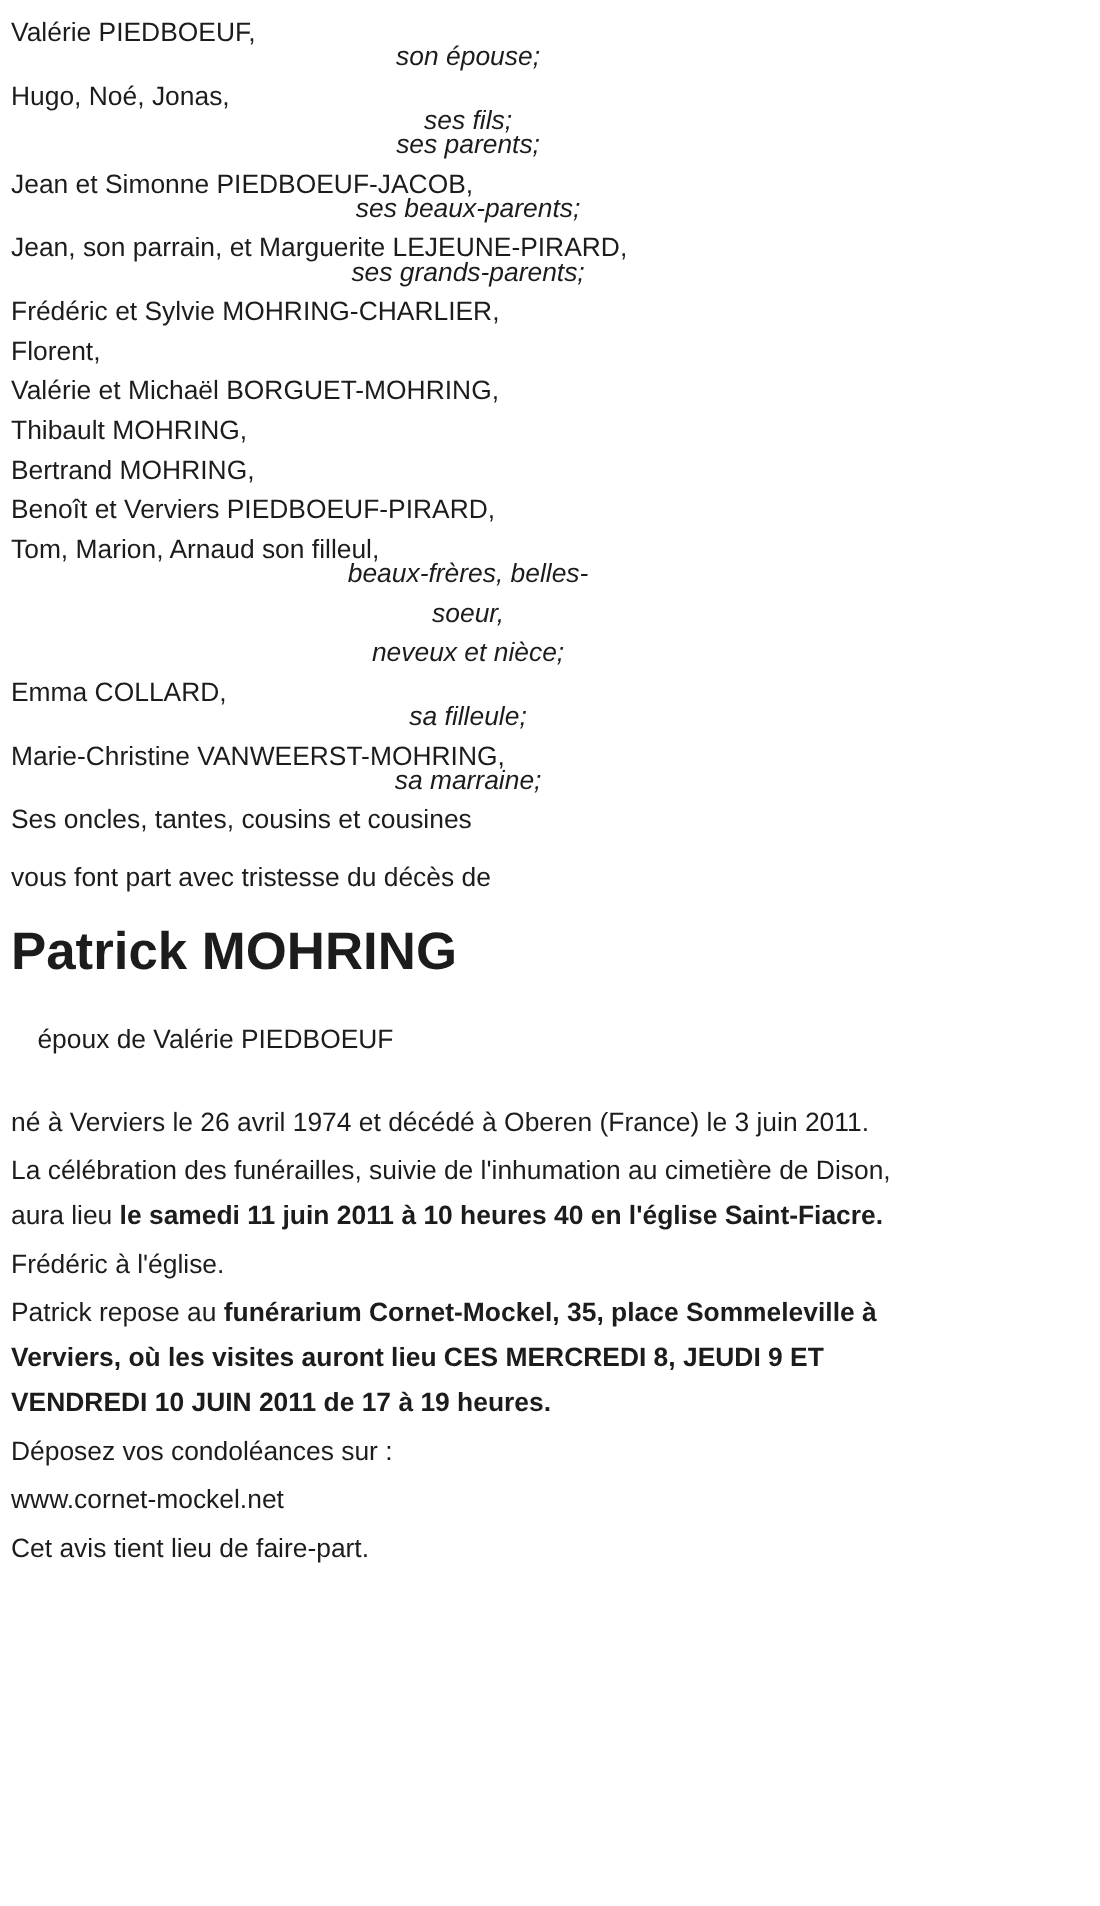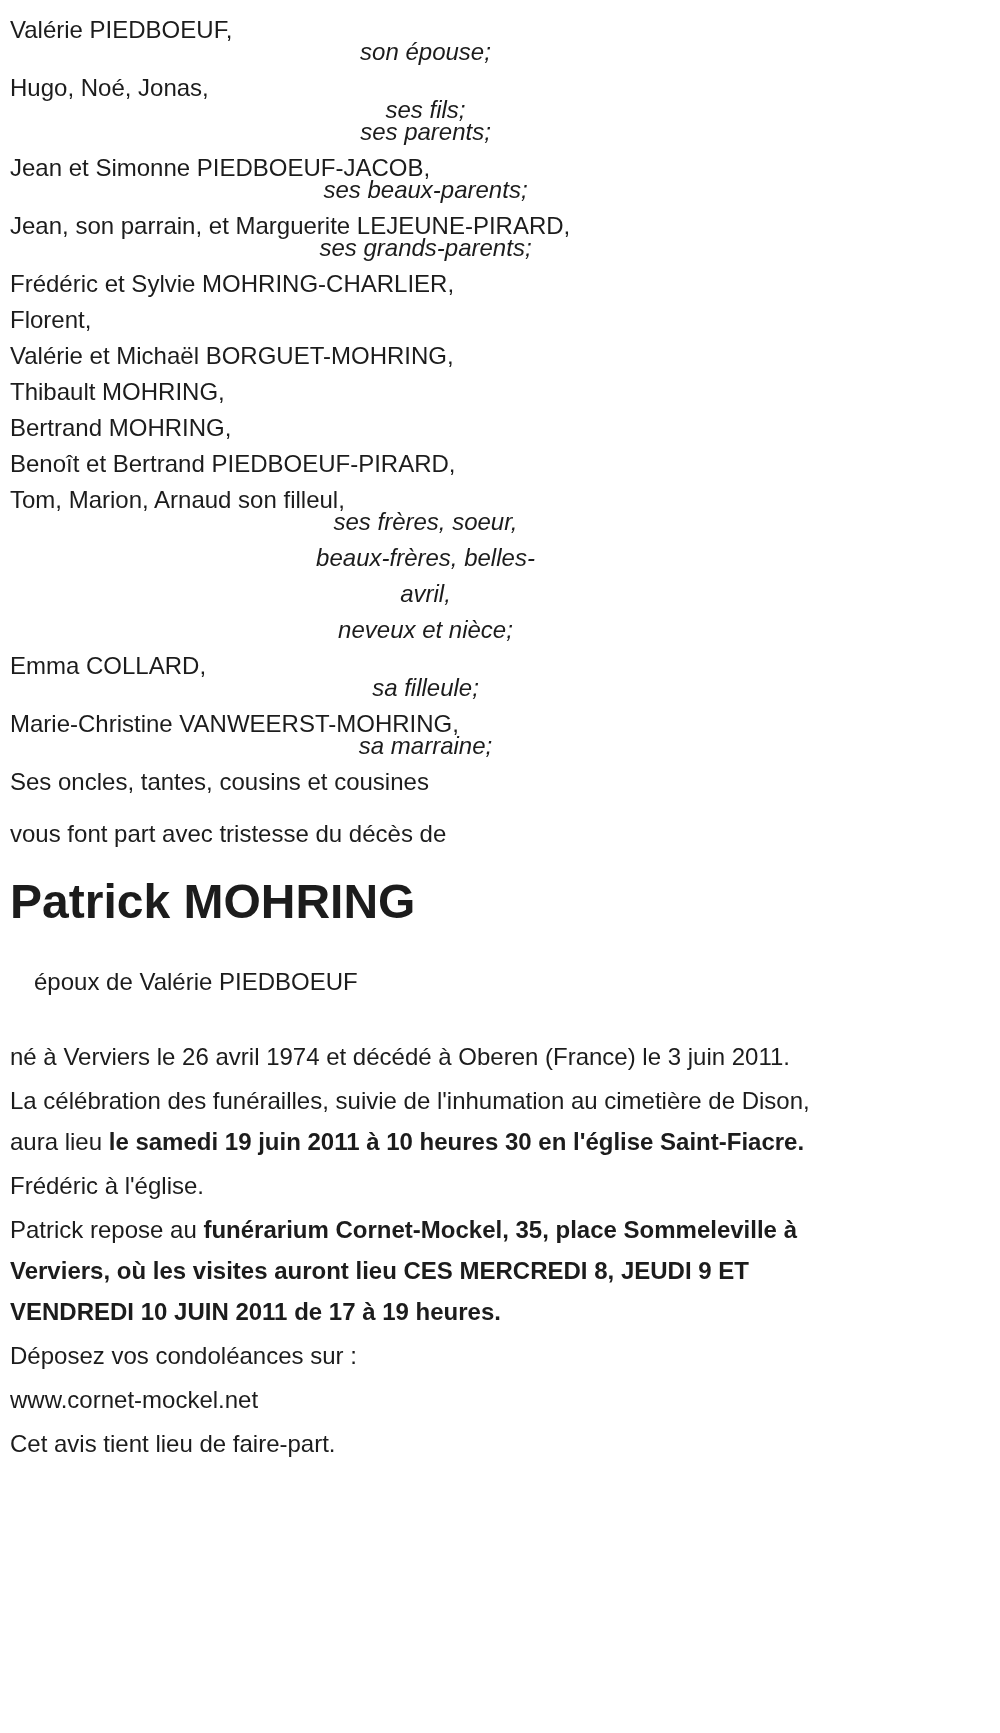--- a/index.html
+++ b/index.html
@@ -91,27 +91,26 @@
           <div class="relation-line">ses grands-parents;</div>
         </div>
       </div>
       <div class="group">
         <div class="names">
           <div class="name-line">Frédéric et Sylvie MOHRING-CHARLIER,</div>
           <div class="name-line">Florent,</div>
           <div class="name-line">Valérie et Michaël BORGUET-MOHRING,</div>
           <div class="name-line">Thibault MOHRING,</div>
           <div class="name-line">Bertrand MOHRING,</div>
-          <div class="name-line">Benoît et Bertrand PIEDBOEUF-PIRARD,</div>
+          <div class="name-line">Benoît et Verviers PIEDBOEUF-PIRARD,</div>
           <div class="name-line">Tom, Marion, Arnaud son filleul,</div>
         </div>
         <div class="relations">
-          <div class="relation-line">ses frères, soeur,</div>
           <div class="relation-line">beaux-frères, belles-</div>
-          <div class="relation-line">avril,</div>
+          <div class="relation-line">soeur,</div>
           <div class="relation-line">neveux et nièce;</div>
         </div>
       </div>
       <div class="group">
         <div class="names">
           <div class="name-line">Emma COLLARD,</div>
         </div>
         <div class="relations">
           <div class="relation-line">sa filleule;</div>
         </div>
@@ -132,21 +131,21 @@
     </div>
 
   <p class="intro">vous font part avec tristesse du décès de</p>
 
   <h1 class="deceased">Patrick MOHRING</h1>
 
   <p class="spouse">époux de Valérie PIEDBOEUF</p>
 
   <p class="birth">né à Verviers le 26 avril 1974 et décédé à Oberen (France) le 3 juin 2011.</p>
 
-  <p><span>La célébration des funérailles, suivie de l'inhumation au cimetière de Dison, aura lieu </span><strong>le samedi 19 juin 2011 à 10 heures 30 en l'église Saint-Fiacre.</strong></p>
+  <p><span>La célébration des funérailles, suivie de l'inhumation au cimetière de Dison, aura lieu </span><strong>le samedi 11 juin 2011 à 10 heures 40 en l'église Saint-Fiacre.</strong></p>
 
   <p>Frédéric à l'église.</p>
 
   <p><span>Patrick repose au </span><strong>funérarium Cornet-Mockel, 35, place Sommeleville à Verviers, où les visites auront lieu CES MERCREDI 8, JEUDI 9 ET VENDREDI 10 JUIN 2011 de 17 à 19 heures.</strong></p>
 
   <p>Déposez vos condoléances sur :</p>
 
   <p>www.cornet-mockel.net</p>
 
   <p>Cet avis tient lieu de faire-part.</p>

